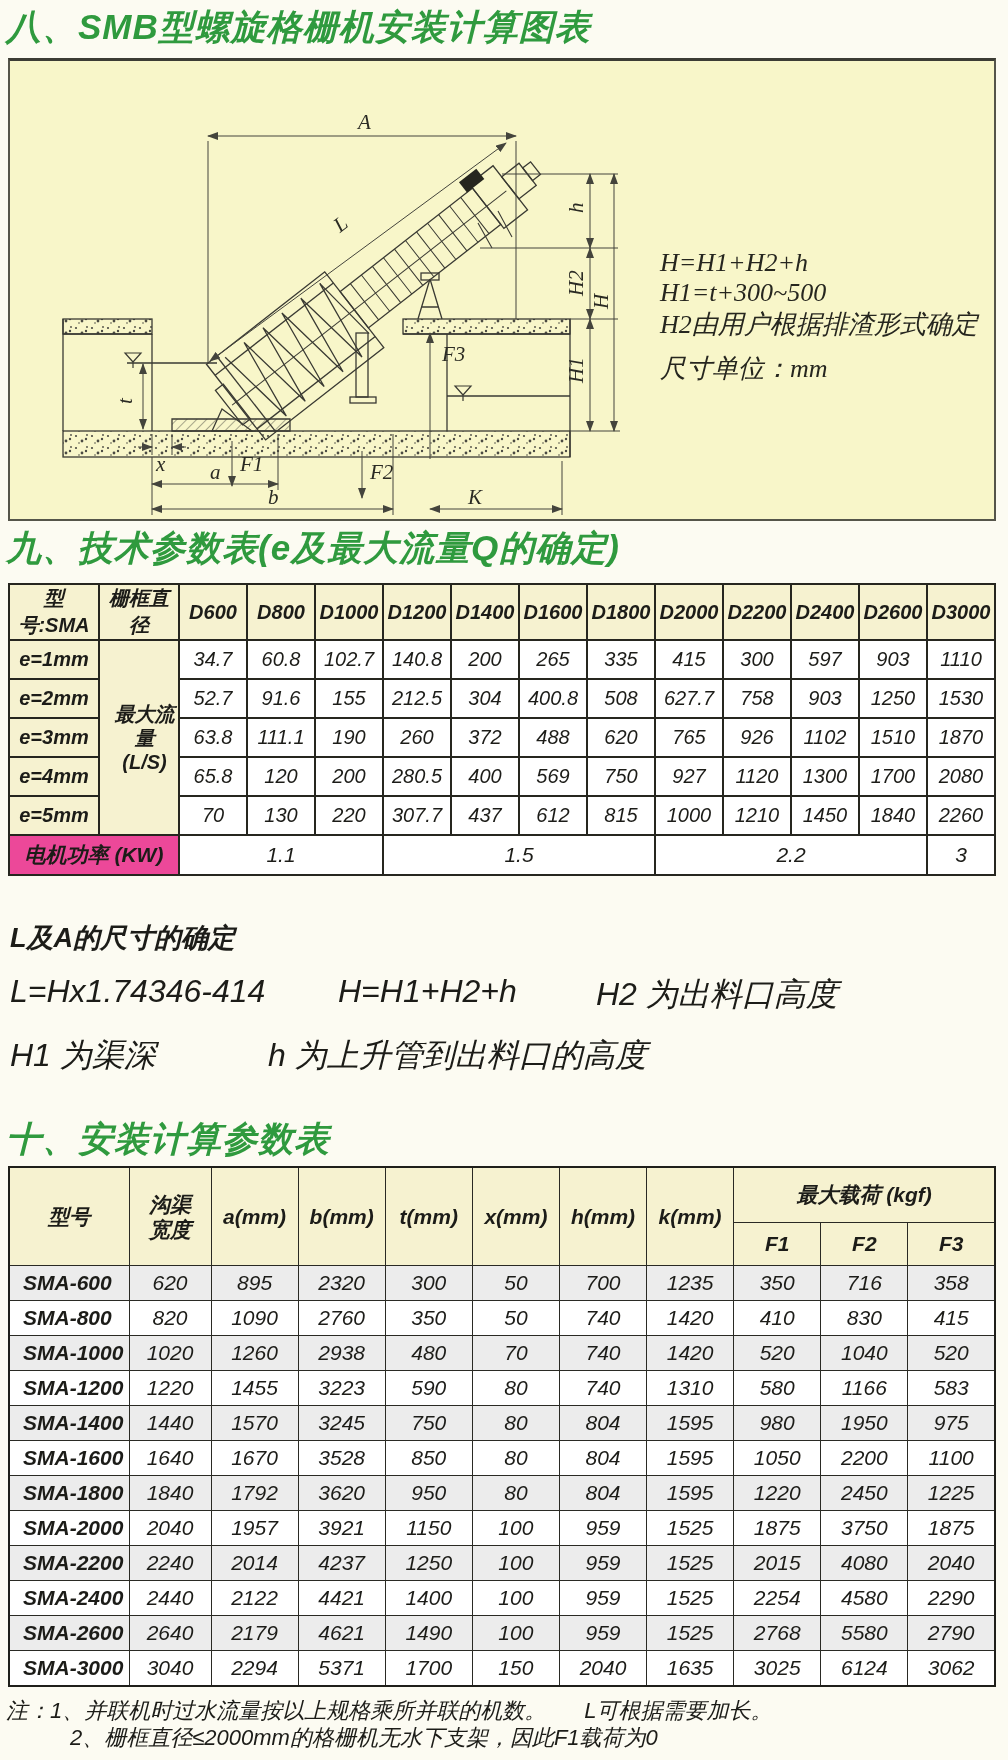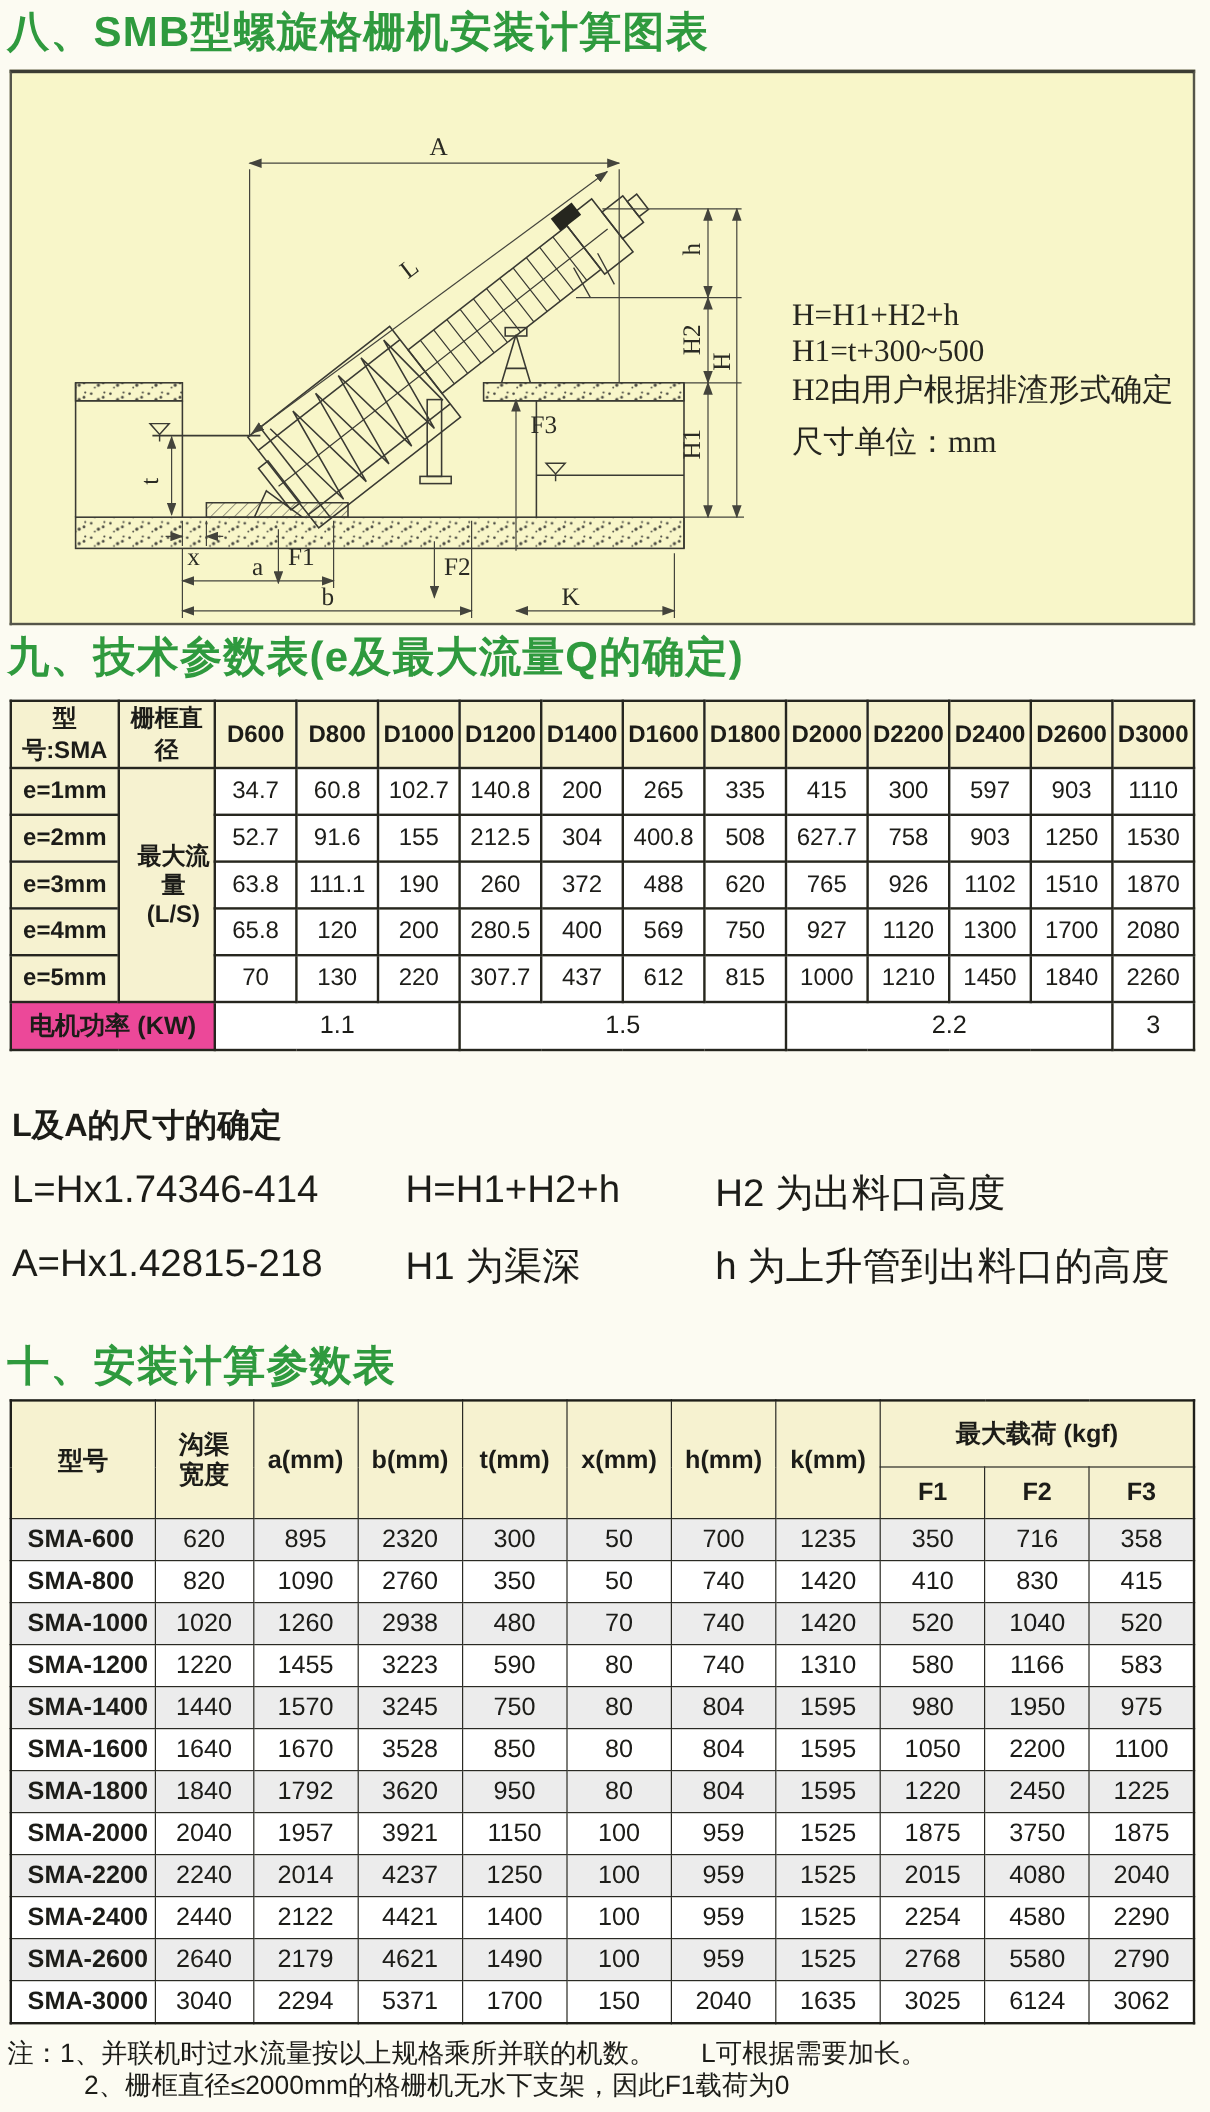--- a/index.html
+++ b/index.html
@@ -1,18 +1,18 @@
 <!DOCTYPE html>
 <html style="--green: #2f9a3e; --panel: #f8f6c9; --hdr: #f6f2d0; --alt: #ececec;"><head>
 <meta charset="utf-8">
 <style>
   :root{ --green:#2f9a3e; --panel:#f8f6c9; --hdr:#f6f2d0; --alt:#ececec; --ink:#1c1c18; }
   html,body{margin:0;padding:0;}
   body{background:#fcfbf2;font-family:"Liberation Sans","DejaVu Sans",sans-serif;color:var(--ink);}
-  .page{width:1008px;height:1760px;overflow:hidden;position:relative;background:#fcfbf2;}
+  .page{width:1008px;height:1760px;overflow:hidden;position:relative;background:#fcfbf2;font-style:italic;}
   .sec-title{color:var(--green);font-weight:bold;font-size:35px;line-height:42px;margin:0;padding:6px 0 0 6px;letter-spacing:1px;}
   .diagram-panel{margin:10px 0 0 8px;width:984px;height:458px;background:var(--panel);
     border:2px solid #55554a;border-top:3px solid #3c3c34;position:relative;}
   .diagram-panel svg{position:absolute;left:0;top:0;}
   .dlab{font-family:"Liberation Serif","DejaVu Serif",serif;font-size:21px;fill:#2b2b24;}
   .dform{font-family:"Liberation Serif","DejaVu Serif",serif;font-size:26px;fill:#26261f;}
   
   .t1{border-collapse:collapse;table-layout:fixed;width:988px;margin:14px 0 16px 8px;}
   .t1 td{border:2px solid #26261f;text-align:center;font-size:20px;height:37px;background:#fff;padding:0;overflow:hidden;}
   .t1 td.hd{background:var(--hdr);font-weight:bold;height:40px;}
@@ -278,21 +278,20 @@
   </table>
 
   <div class="lsec">
     <p class="lsec-title">L及A的尺寸的确定</p>
     <div class="frow">
       <span class="c1">L=Hx1.74346-414</span>
       <span class="c2">H=H1+H2+h</span>
       <span class="c3">H2 为出料口高度</span>
     </div>
     <div class="frow">
-      <span class="c1">A=Hx1.42815-218</span>
       <span class="c2">H1 为渠深</span>
       <span class="c3">h 为上升管到出料口的高度</span>
     </div>
   </div>
 
   <h1 class="sec-title" style="margin-top:34px">十、安装计算参数表</h1>
 
   <table class="t2" id="t2">
     <colgroup>
         <col style="width:120px">

